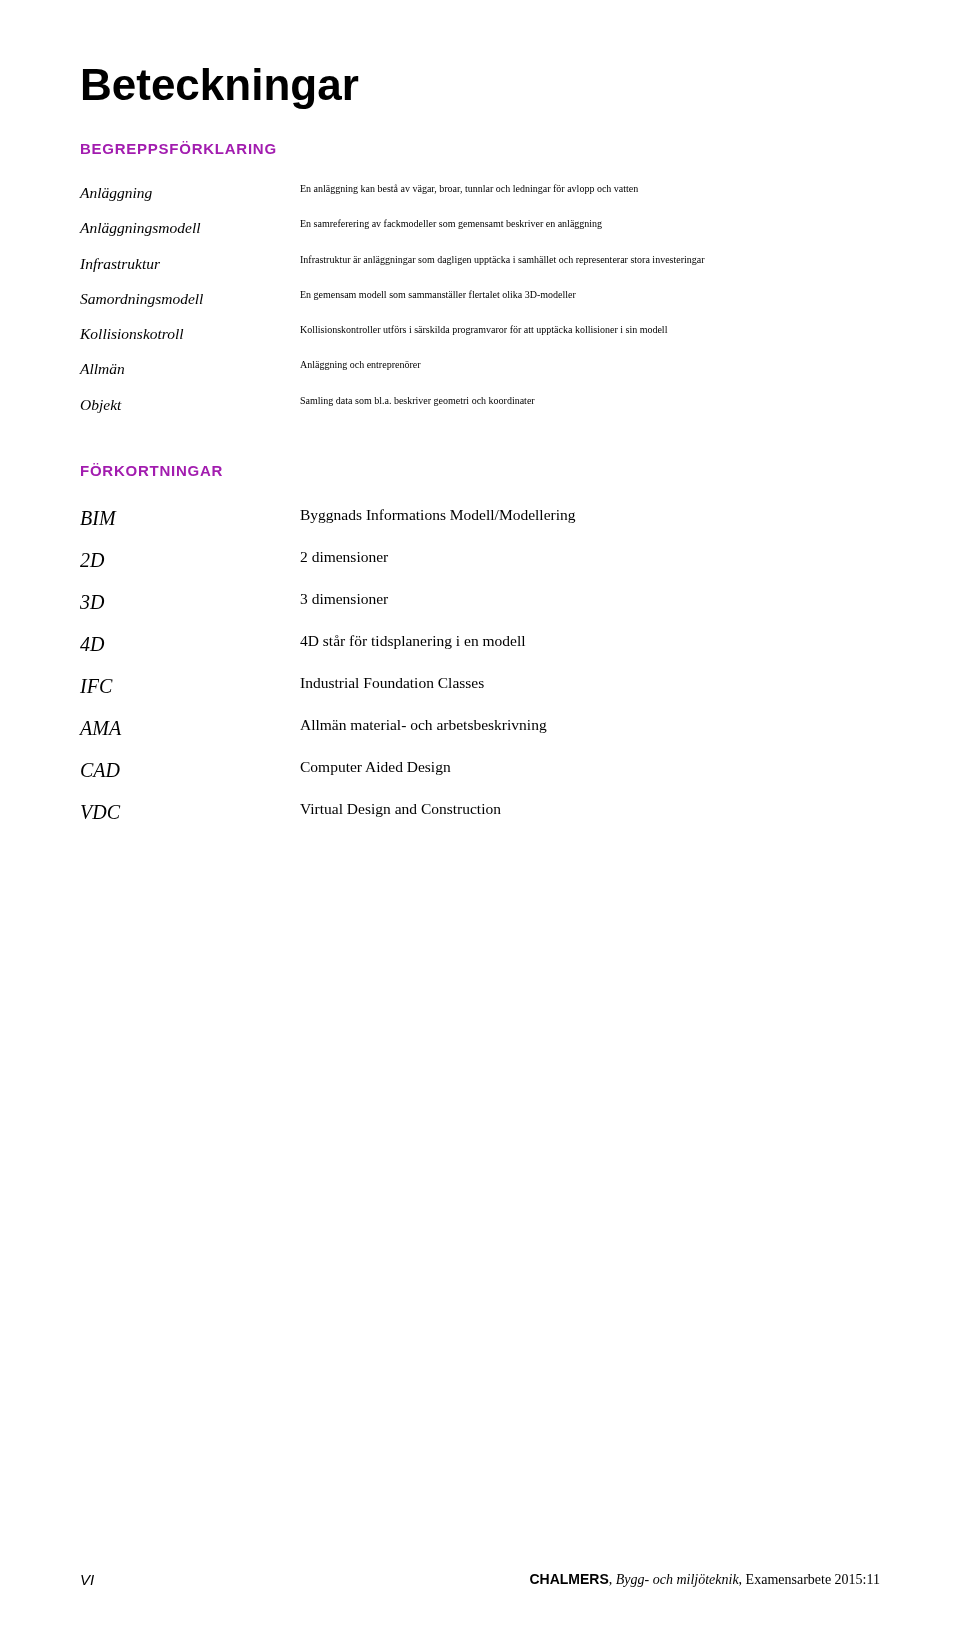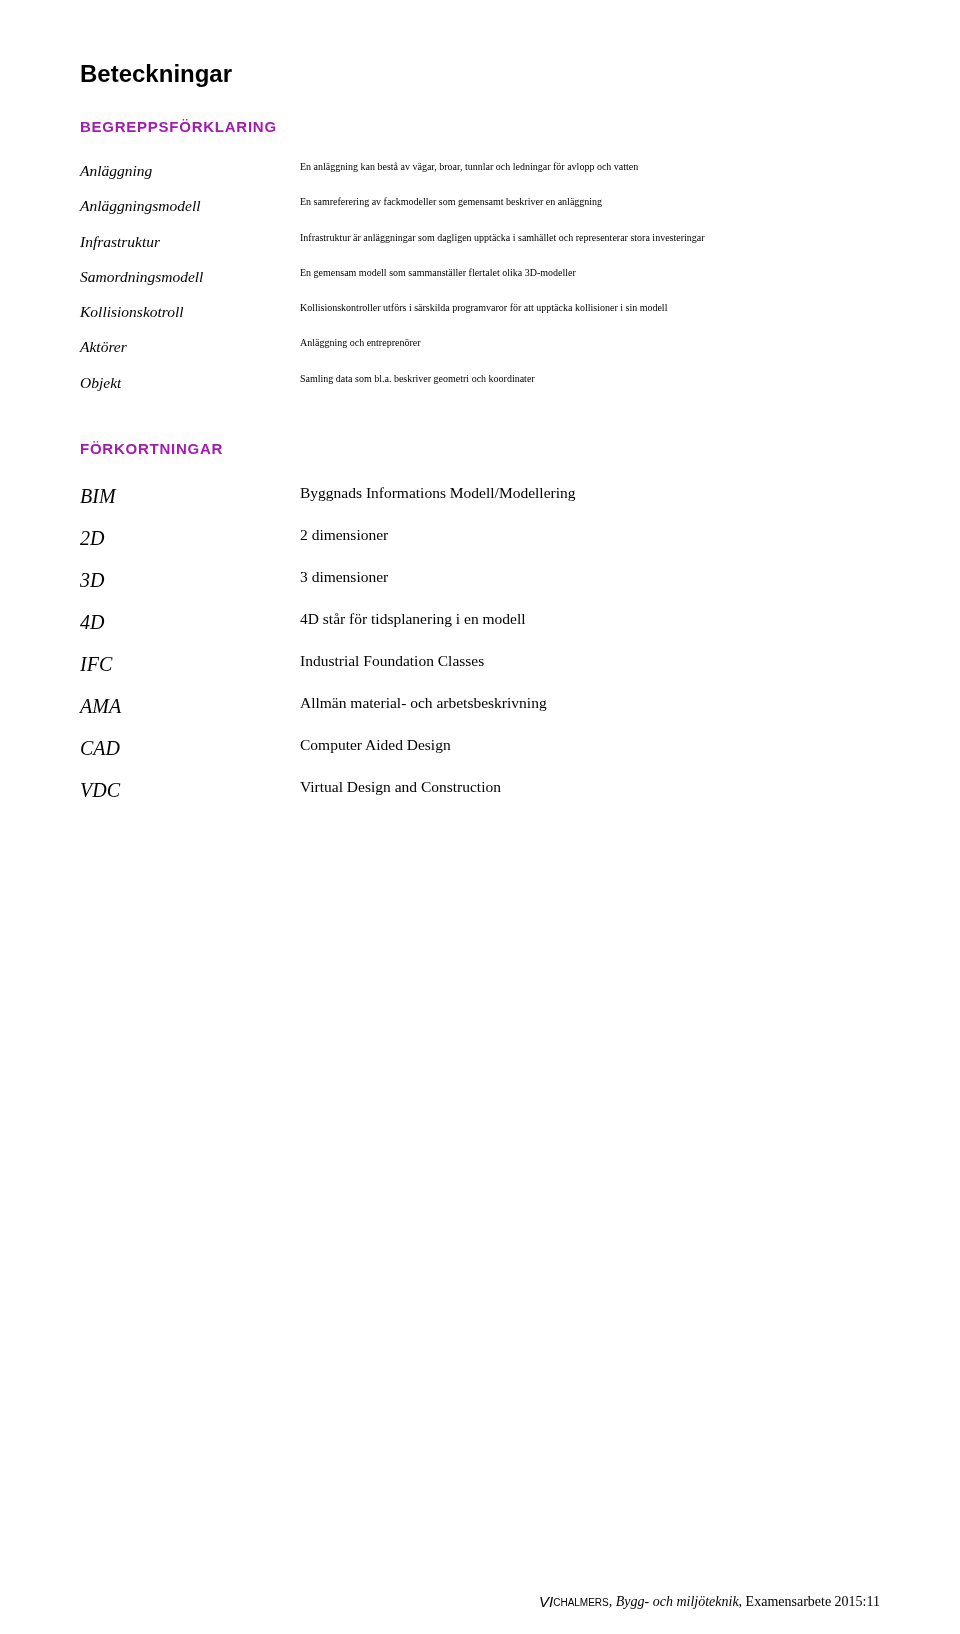--- a/index.html
+++ b/index.html
@@ -19,21 +19,21 @@
     }
 
     .page {
       width: 960px;
       min-height: 1634px;
       padding: 60px 80px 80px 80px;
       position: relative;
     }
 
     h1.page-title {
-      font-size: 24px;
+      font-size: 44px;
       font-weight: bold;
       font-family: Arial, Helvetica, sans-serif;
       margin-bottom: 30px;
       color: #000000;
     }
 
     .section-heading {
       font-size: 15px;
       font-weight: bold;
       font-family: Arial, Helvetica, sans-serif;
@@ -80,46 +80,46 @@
 
     .abbreviations-table tr td:first-child {
       width: 220px;
       font-style: italic;
       font-size: 20px;
       padding-right: 20px;
     }
 
     .footer {
       position: absolute;
-      bottom: 24px;
+      bottom: 46px;
       left: 0;
       width: 100%;
       display: flex;
-      justify-content: flex-end;
+      justify-content: space-between;
       align-items: center;
       padding: 0 80px;
       font-size: 14px;
       font-family: Arial, Helvetica, sans-serif;
       color: #000000;
     }
 
     .footer-left {
       font-size: 15px;
       font-style: italic;
     }
 
     .footer-right {
       font-size: 14px;
       font-family: "Times New Roman", Times, serif;
     }
 
     .footer-right strong {
       font-family: Arial, Helvetica, sans-serif;
-      font-weight: normal;
-      font-size: 10px;
+      font-weight: bold;
+      font-size: 14px;
     }
 
     .footer-right em {
       font-style: italic;
     }
   </style>
 </head>
 <body>
 
 <div class="page">
@@ -144,21 +144,21 @@
           </tr>
           <tr>
             <td>Samordningsmodell</td>
             <td>En gemensam modell som sammanställer flertalet olika 3D-modeller</td>
           </tr>
           <tr>
             <td>Kollisionskotroll</td>
             <td>Kollisionskontroller utförs i särskilda programvaror för att upptäcka kollisioner i sin modell</td>
           </tr>
           <tr>
-            <td>Aktörer</td>
+            <td>Allmän</td>
             <td>Anläggning och entreprenörer</td>
           </tr>
           <tr>
             <td>Objekt</td>
             <td>Samling data som bl.a. beskriver geometri och koordinater</td>
           </tr>
         </tbody>
     </table>
   </div>
 

